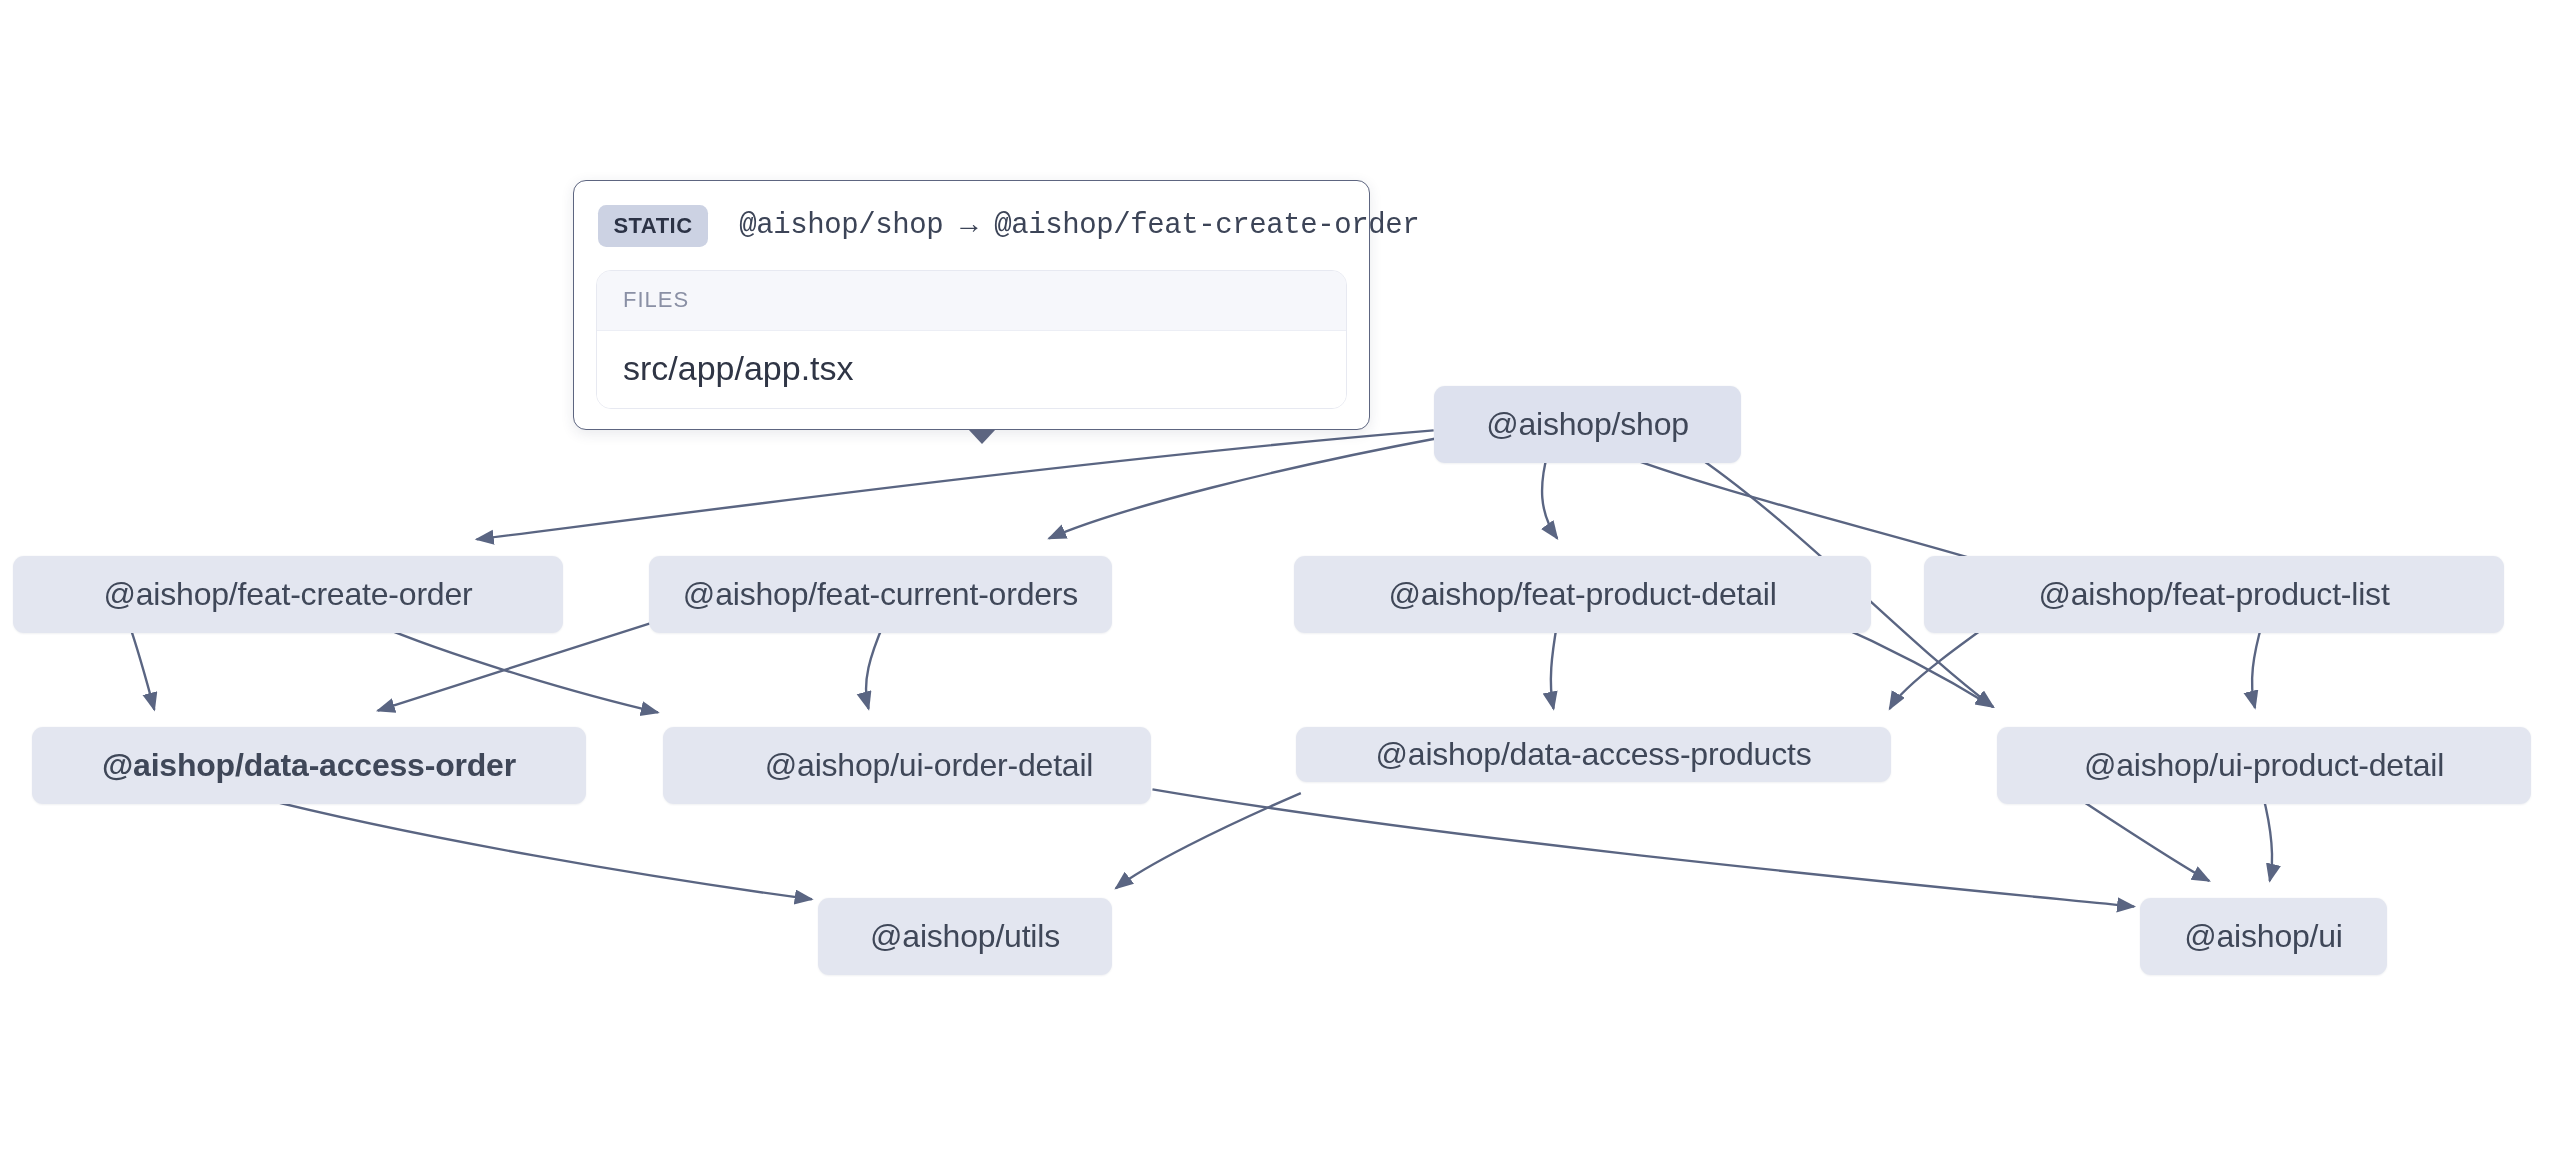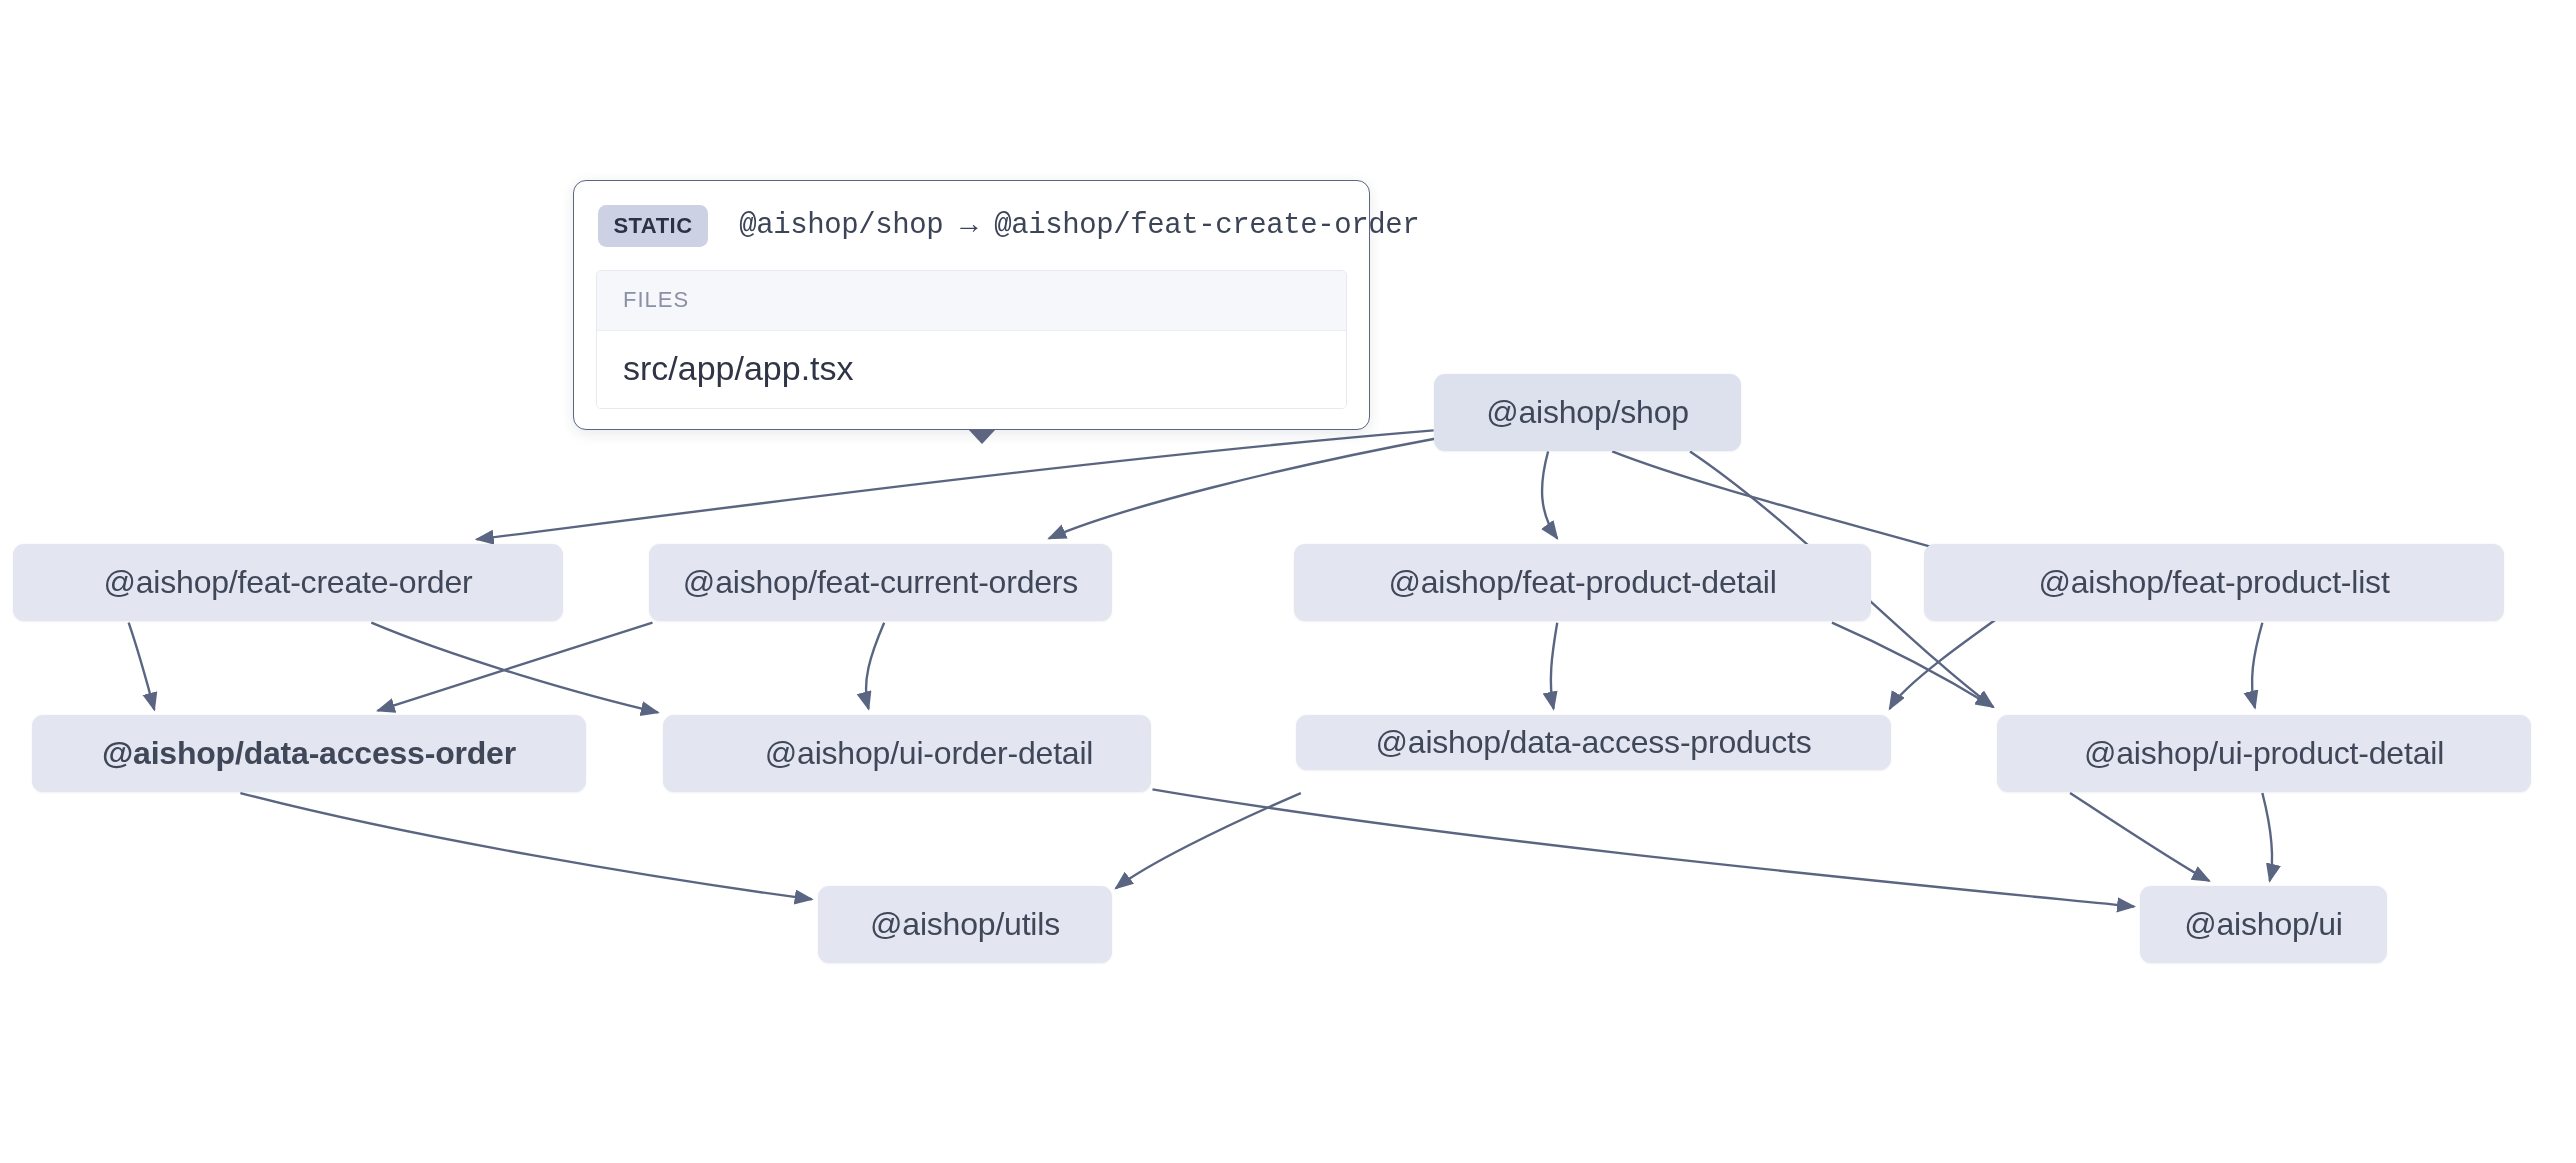--- a/index.html
+++ b/index.html
@@ -35,20 +35,21 @@
     font-family: "Liberation Sans", "DejaVu Sans", sans-serif;
     font-size: 32px;
     font-weight: 400;
     letter-spacing: -0.2px;
     display: flex;
     align-items: center;
     justify-content: center;
     white-space: nowrap;
     box-shadow: 0 0.9px 1.8px rgba(40,50,80,0.07);
     cursor: pointer;
+    margin-top: 12px;
   }
   .graph-node.is-focused {
     background: #dde1ee;
   }
 
   
   #edge-tooltip {
     position: absolute;
     left: 573px;
     top: 180px;
@@ -81,21 +82,21 @@
   .tt-title {
     font-family: "Liberation Mono", "DejaVu Sans Mono", monospace;
     font-size: 29px;
     color: #3c4457;
     letter-spacing: -0.4px;
     white-space: nowrap;
   }
   .tt-section {
     margin-top: 23px;
     border: 0.9px solid #e7e9f1;
-    border-radius: 5px;
+    border-radius: 15px;
     overflow: hidden;
   }
   .tt-section-head {
     background: #f6f7fb;
     border-bottom: 0.9px solid #eceef5;
     color: #8a90a5;
     font-size: 22px;
     font-weight: 500;
     letter-spacing: 1px;
     padding: 16.5px 0 16.5px 26px;

